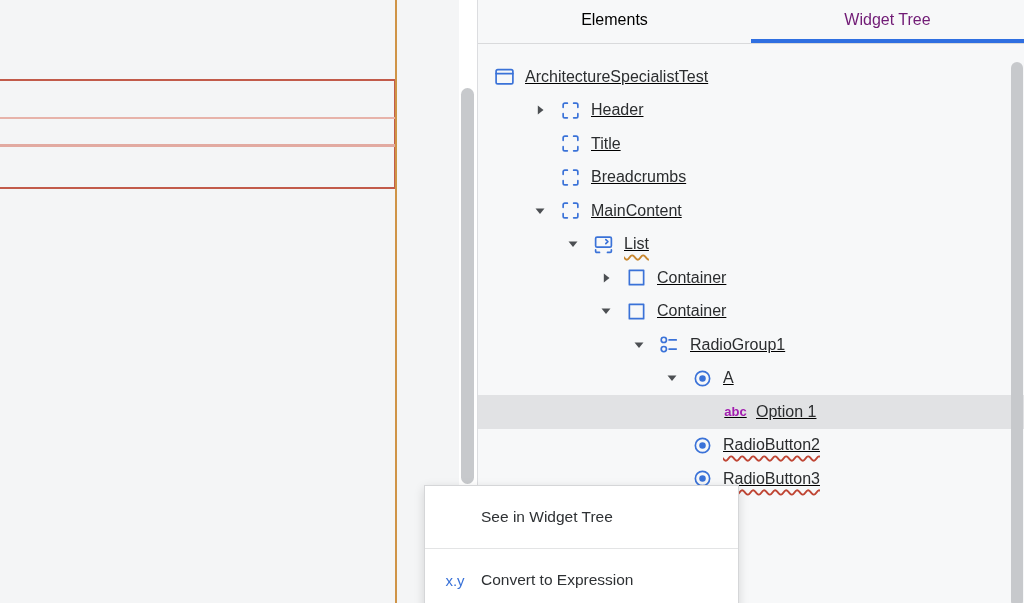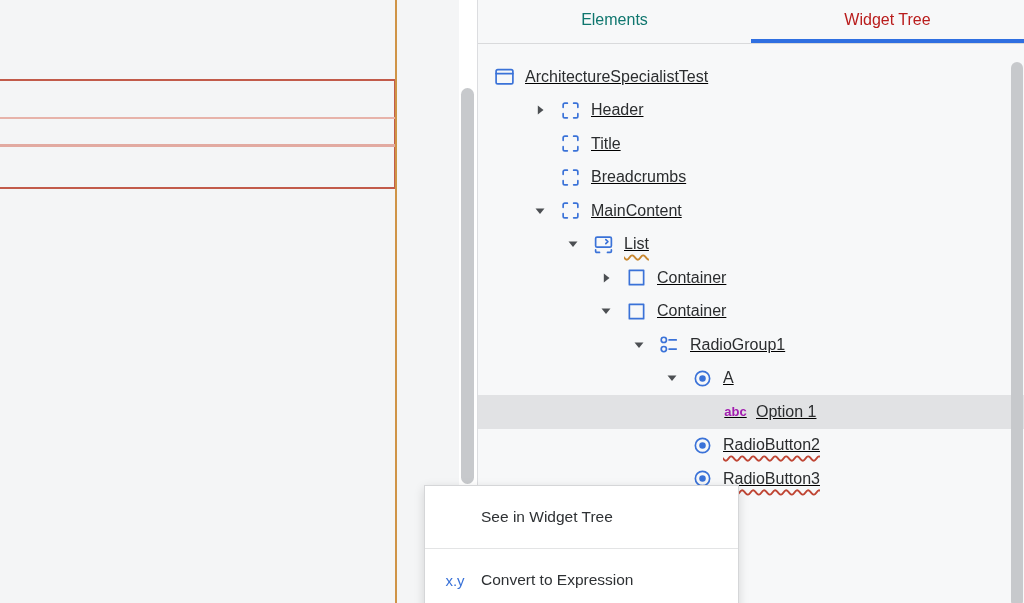--- a/index.html
+++ b/index.html
@@ -15,22 +15,22 @@
     border-top:2px solid #c25b4a;border-right:2px solid #c25b4a;border-bottom:2px solid #c25b4a;}
   .pink-line-1{position:absolute;left:0;top:117px;width:395px;height:2px;background:#e7b3aa;}
   .pink-line-2{position:absolute;left:0;top:144px;width:395px;height:3px;background:#e2aaa1;}
   
   .lscroll-track{position:absolute;left:459px;top:0;width:18px;height:603px;background:#ffffff;}
   .lscroll-thumb{position:absolute;left:2px;top:88px;width:13px;height:396px;border-radius:7px;background:#c7c9cc;}
   
   .panel{position:absolute;left:477px;top:0;width:547px;height:603px;background:#f7f8f9;border-left:1px solid #dcdde0;box-sizing:border-box;}
   .tabbar{position:absolute;left:0;top:0;right:0;height:44px;display:flex;border-bottom:1px solid #d9dadc;box-sizing:border-box;}
   .tab{flex:1 1 50%;display:flex;align-items:center;justify-content:center;
-    font-size:16px;color:#0f766e;border-bottom:4px solid transparent;box-sizing:border-box;cursor:default;}
-  .tab.active{color:#b91c1c;border-bottom-color:#2f6fe1;}
+    font-size:16px;color:#000000;border-bottom:4px solid transparent;box-sizing:border-box;cursor:default;}
+  .tab.active{color:#701a75;border-bottom-color:#2f6fe1;}
   .tree{position:absolute;left:0;top:44px;right:0;bottom:0;padding-top:16px;overflow:hidden;text-decoration:underline;}
   .trow{position:relative;height:33.5px;display:flex;align-items:center;font-size:16px;color:#2b2d2f;}
   .trow.sel{background:#e1e2e4;}
   .expander{position:absolute;top:50%;transform:translateY(-50%);width:14px;height:14px;display:flex;align-items:center;justify-content:center;}
   .ticon{width:21px;height:21px;flex:0 0 auto;display:flex;align-items:center;justify-content:center;}
   .tlabel{margin-left:10px;white-space:nowrap;}
   .abc-glyph{font-size:13px;font-weight:bold;color:#a21caf;letter-spacing:0px;}
   .sq-orange{text-decoration-line:underline;text-decoration-style:wavy;text-decoration-color:#c8872f;text-decoration-thickness:2px;text-underline-offset:5px;text-align:right;}
   .sq-red{text-decoration-line:underline;text-decoration-style:wavy;text-decoration-color:#bf4534;text-decoration-thickness:2px;text-underline-offset:5px;}
   

